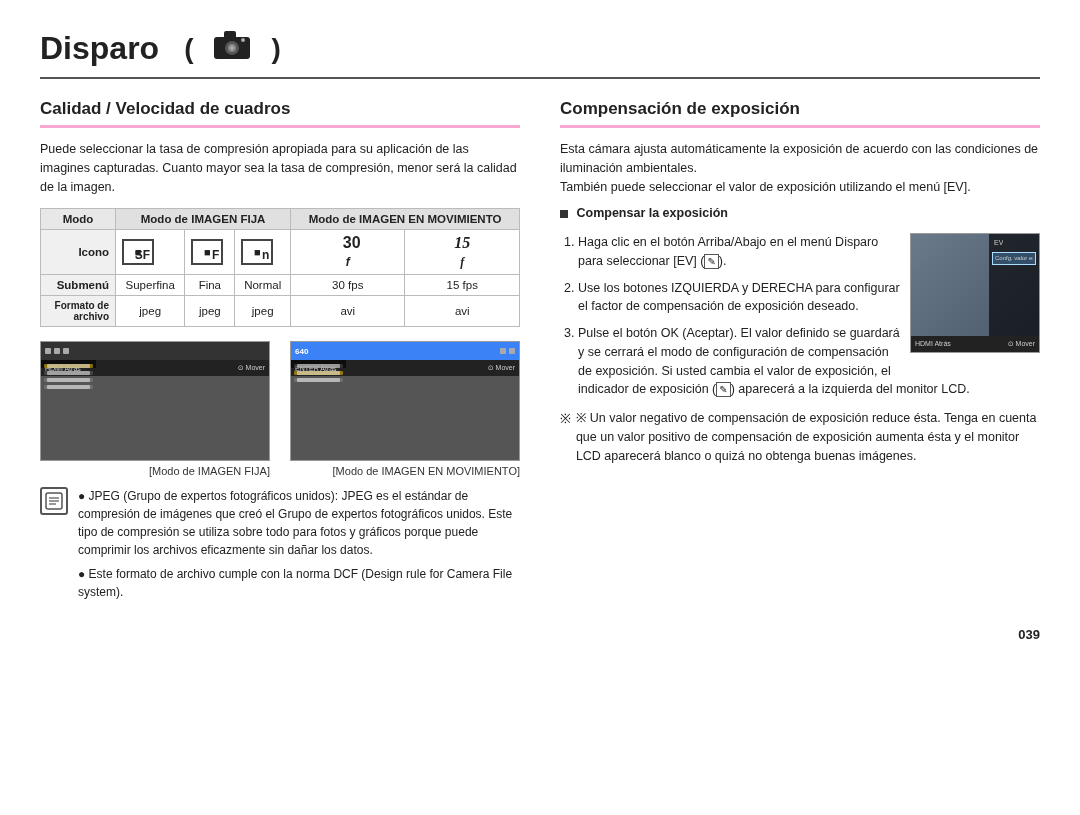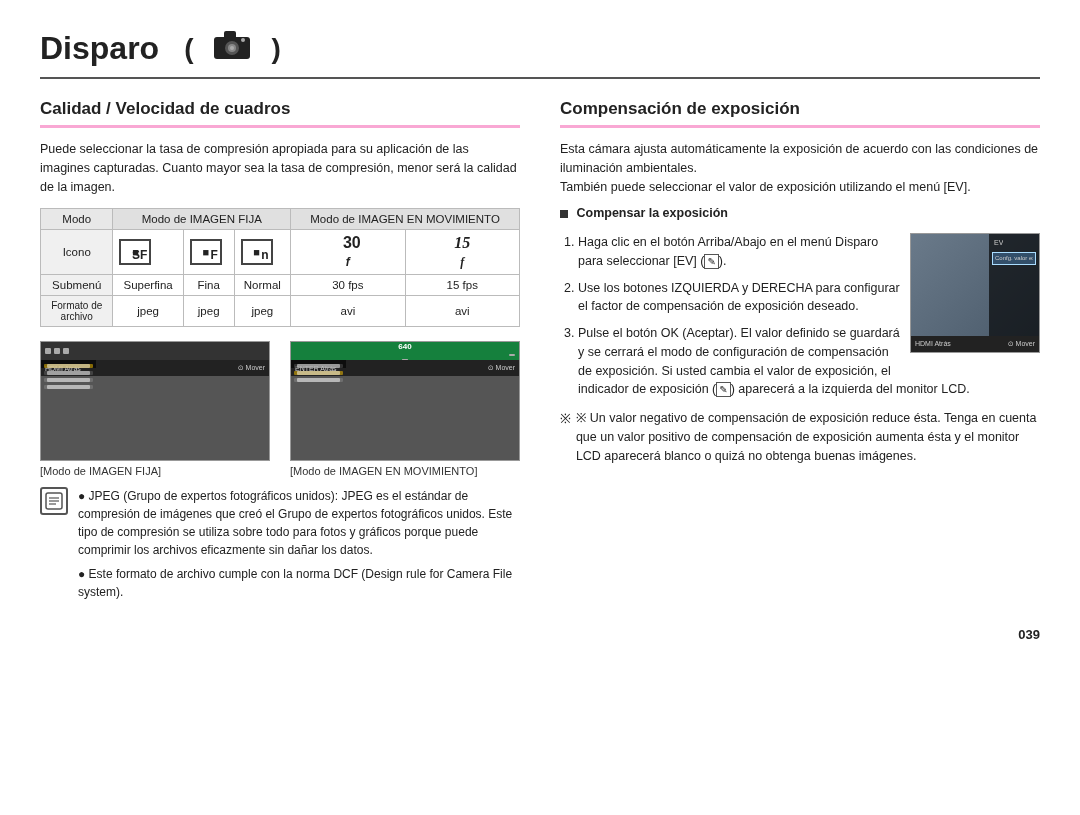--- a/index.html
+++ b/index.html
@@ -56,26 +56,26 @@
       margin-bottom: 14px;
     }
     .mode-table th, .mode-table td {
       border: 1px solid #bbb;
       padding: 4px 6px;
       text-align: center;
       vertical-align: middle;
     }
     .mode-table th {
       background: #e8e8e8;
-      font-weight: normal;
+      font-weight: bold;
     }
     .mode-table .row-header {
       background: #f0f0f0;
-      font-weight: normal;
-      text-align: center;
+      font-weight: bold;
+      text-align: right;
     }
     .mode-table .colspan-header {
       background: #e0e0e0;
     }
     .fps-30 { font-family: Liberation Sans, sans-serif; font-size: 16px; font-weight: bold; margin-left: 8px; }
     .fps-15 { font-family: serif; font-size: 16px; font-weight: bold; font-style: italic; }
 
     
     .screenshots-row {
       display: flex;
@@ -156,21 +156,21 @@
       display: flex;
       align-items: center;
       padding: 0 4px;
       justify-content: space-between;
     }
     .scr-bottom-text {
       color: #ccc;
       font-size: 7px;
     }
     .screenshot-caption {
-      text-align: left;
+      text-align: right;
       font-size: 11px;
       margin-top: 4px;
       color: #333;
     }
 
     
     .note-block {
       display: flex;
       gap: 10px;
       margin-top: 10px;
@@ -431,21 +431,21 @@
           <div class="scr-bottom-bar">
             <span class="scr-bottom-text">HDMI Atrás</span>
             <span class="scr-bottom-text">⊙ Mover</span>
           </div>
         </div>
         <div class="screenshot-caption">[Modo de IMAGEN FIJA]</div>
       </div>
 
       <div class="screenshot-box">
         <div class="screenshot-img">
-          <div class="scr-top-bar" style="background:#15803d;flex-direction:column;">
+          <div class="scr-top-bar" style="background:#3b82f6;">
             <span style="color:#fff;font-size:8px;font-weight:bold;">640</span>
             <div class="scr-dot" style="margin-left:auto;"></div>
             <div class="scr-dot"></div>
           </div>
           <div class="scr-content" style="background:linear-gradient(135deg,#777 0%,#999 50%,#666 100%);">
             <div class="scr-sidebar">
               <div class="scr-menu-item">
                   <div class="scr-menu-text"></div>
                 </div>
               <div class="scr-menu-item active">

